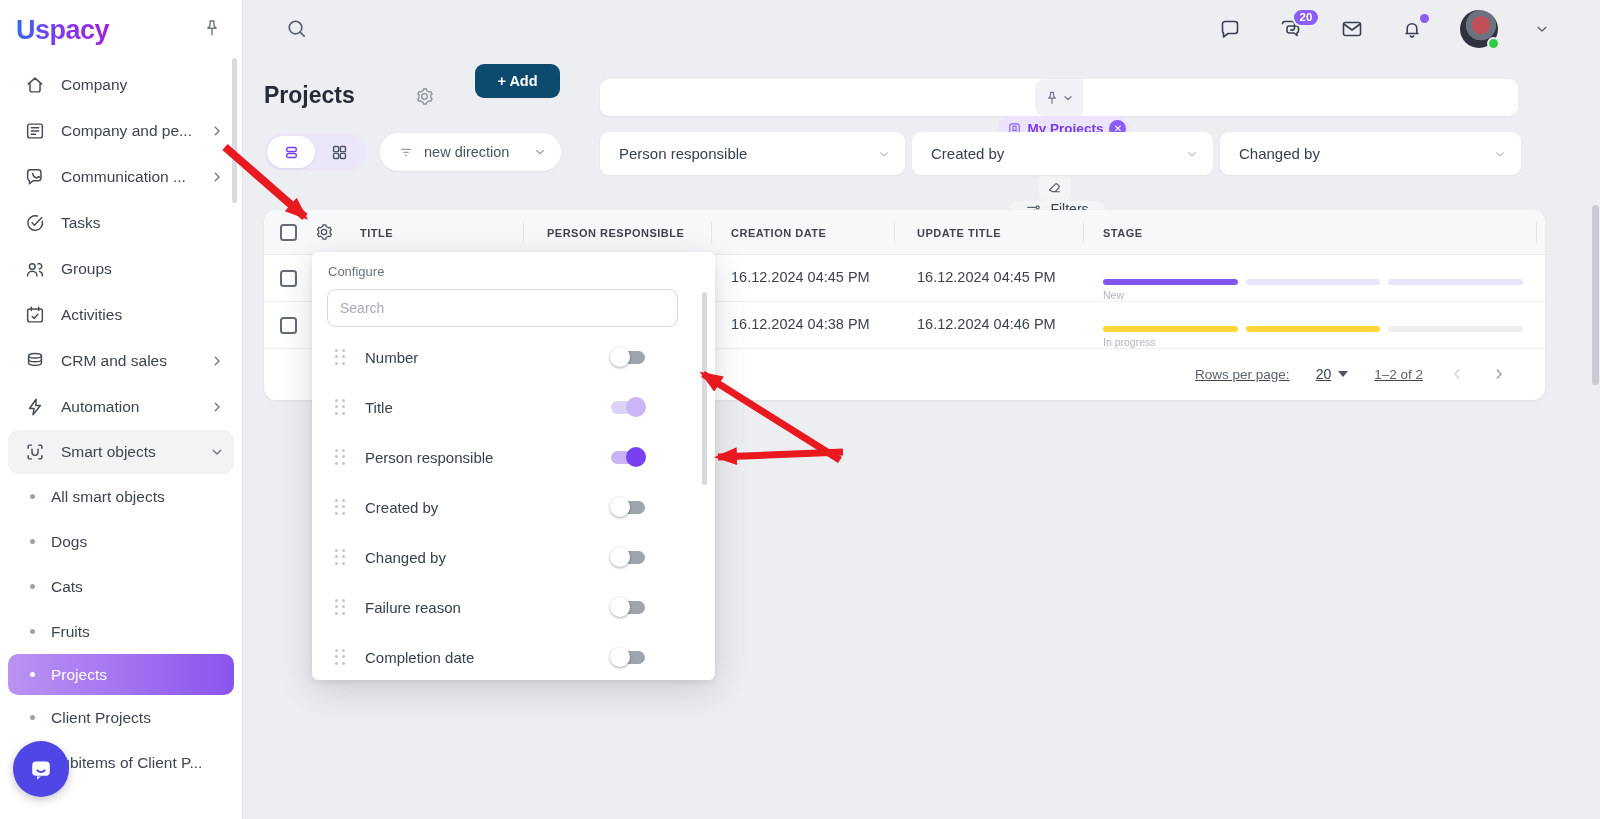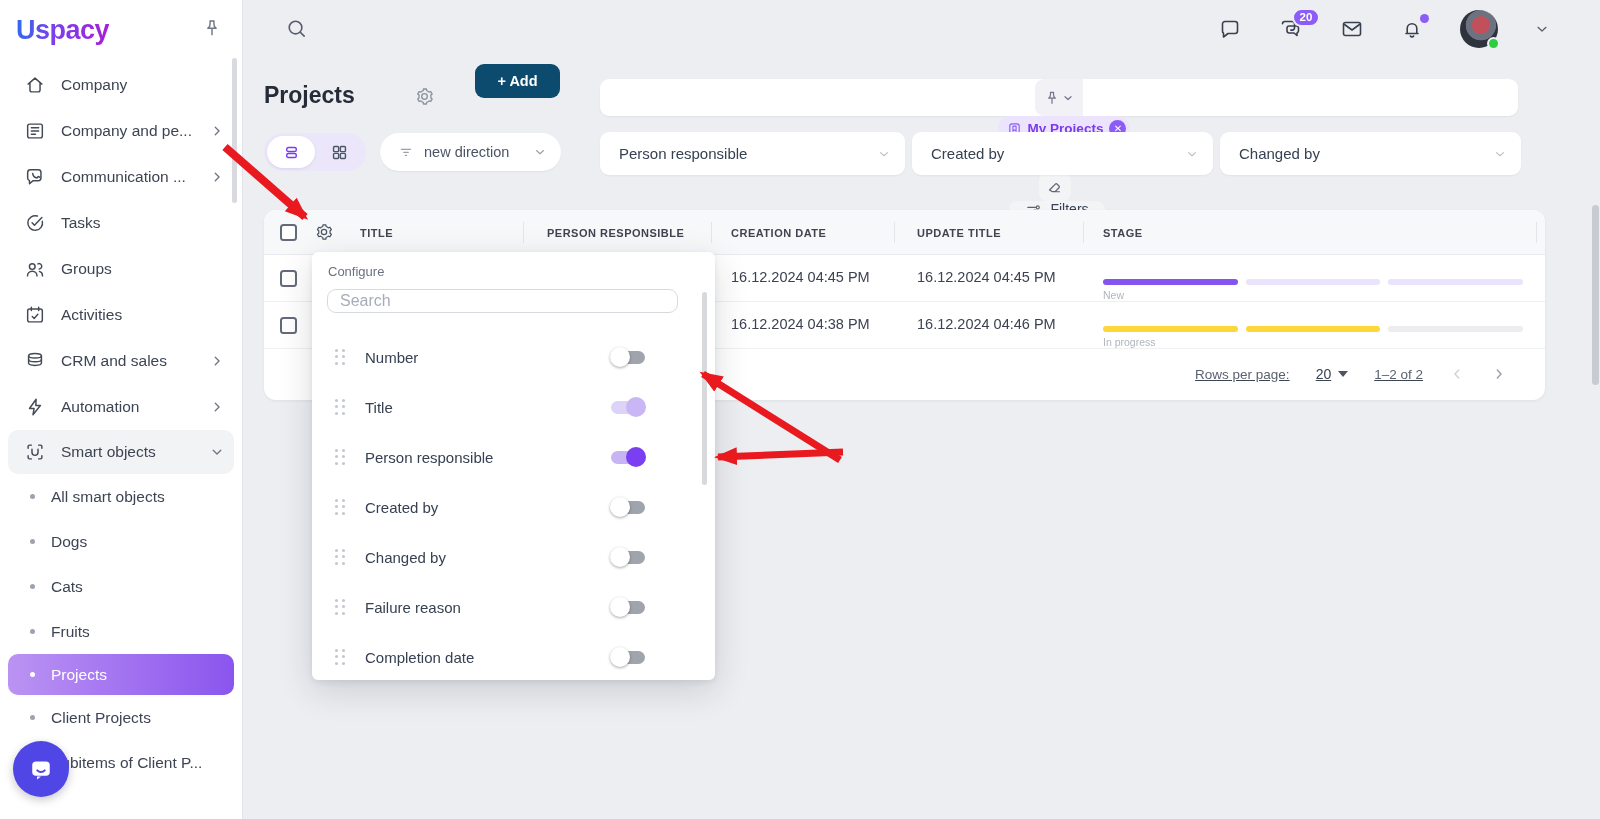--- a/index.html
+++ b/index.html
@@ -111,22 +111,22 @@
   .rpp-value { display:flex; align-items:center; gap:7px; font-size:14px; color:#374151; cursor:pointer; }
   .caret-down { width:0; height:0; border-left:5px solid transparent; border-right:5px solid transparent; border-top:6px solid #4b5563; }
   .range-label { font-size:13.5px; color:#5b6270; }
   .pg-prev { color:#cfd3d9; cursor:default; }
   .pg-next { color:#9aa1ac; cursor:pointer; }
 
   
   .popover { position:absolute; left:312px; top:252px; width:403px; height:428px; background:#fff; border-radius:6px;
     box-shadow:0 10px 34px rgba(25,30,45,.16), 0 2px 6px rgba(25,30,45,.08); z-index:10; overflow:hidden; }
   .pop-title { position:absolute; left:16px; top:12px; font-size:13px; color:#6b7280; }
-  .pop-search { position:absolute; left:15px; top:37px; width:351px; height:24px; border:1px solid #d6d9de; border-radius:9px;
-    padding:0 12px; font-size:16px; font-family:inherit; color:#374151; outline:none; }
+  .pop-search { position:absolute; left:15px; top:37px; width:351px; height:38px; border:1px solid #d6d9de; border-radius:9px;
+    padding:0 12px; font-size:14px; font-family:inherit; color:#374151; outline:none; }
   .pop-search::placeholder { color:#a7adb8; }
   .pop-list { position:absolute; left:0; top:80px; width:380px; }
   .pop-item { height:50px; display:flex; align-items:center; padding:0 23px; }
   .drag-handle { width:13px; height:17px; display:grid; grid-template-columns:4px 4px; grid-template-rows:4px 4px 4px; gap:2.5px 3px; flex:none; }
   .drag-handle i { width:3px; height:3px; border-radius:50%; background:#c3c7cf; }
   .pop-item .pi-label { margin-left:17px; font-size:15px; color:#374151; flex:1; }
   .toggle { position:relative; width:36px; height:20px; flex:none; margin-right:23px; cursor:pointer; }
   .toggle .track { position:absolute; left:1px; top:3.5px; width:34px; height:13px; border-radius:7px; }
   .toggle .knob { position:absolute; top:0; width:20px; height:20px; border-radius:50%; }
   .toggle[data-state="off"] .track { background:#a0a5ad; }

